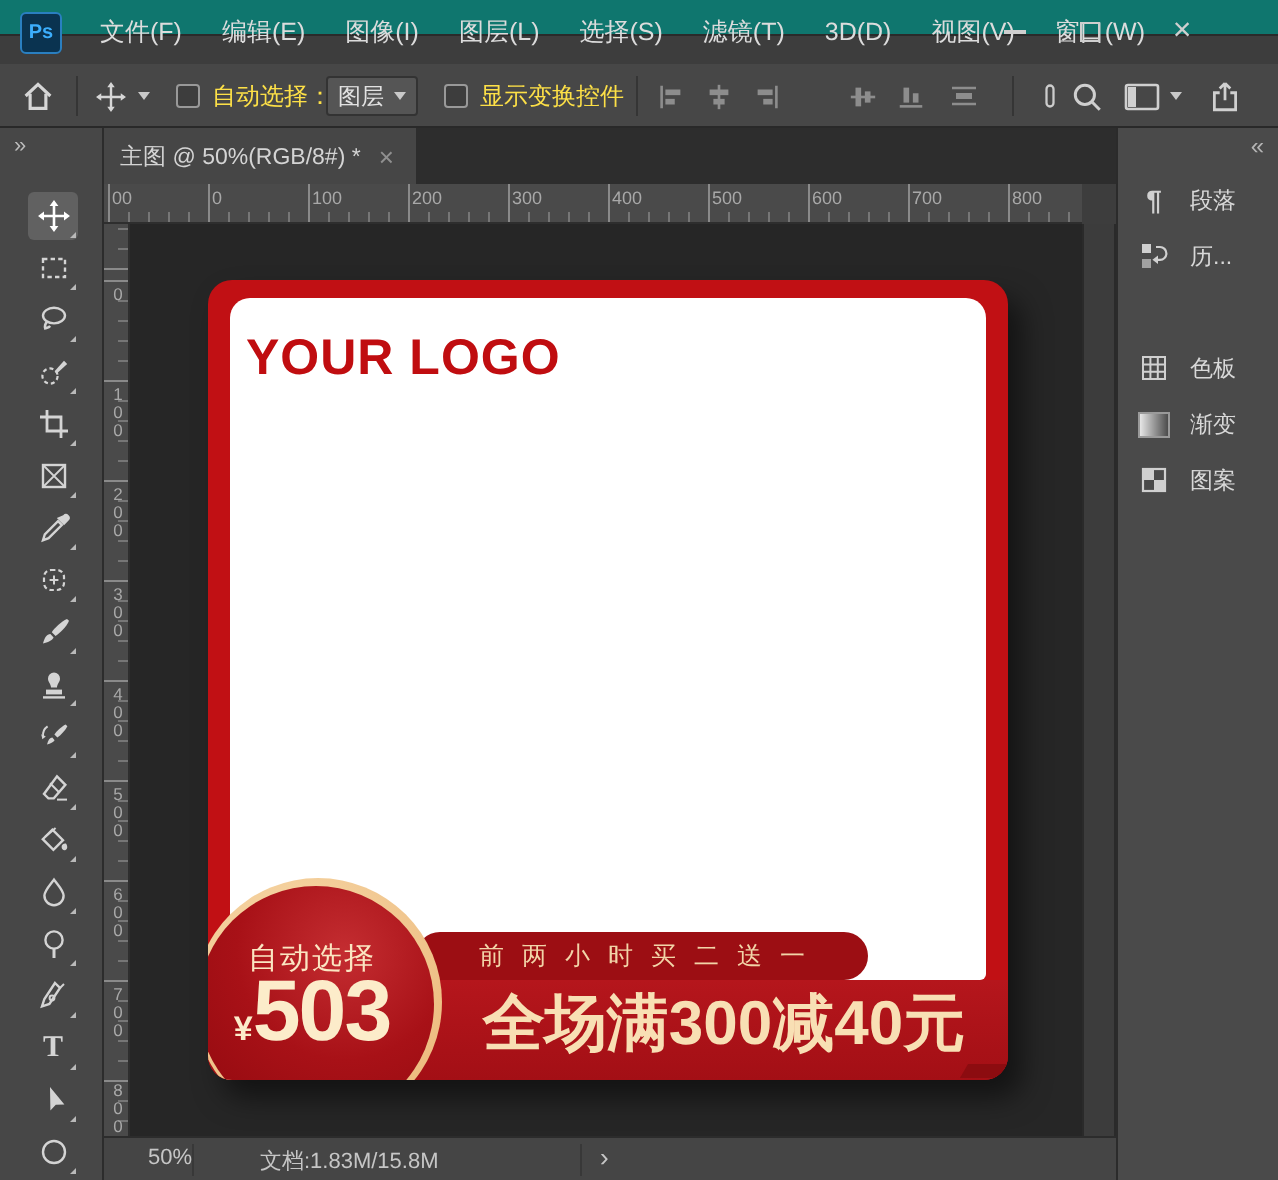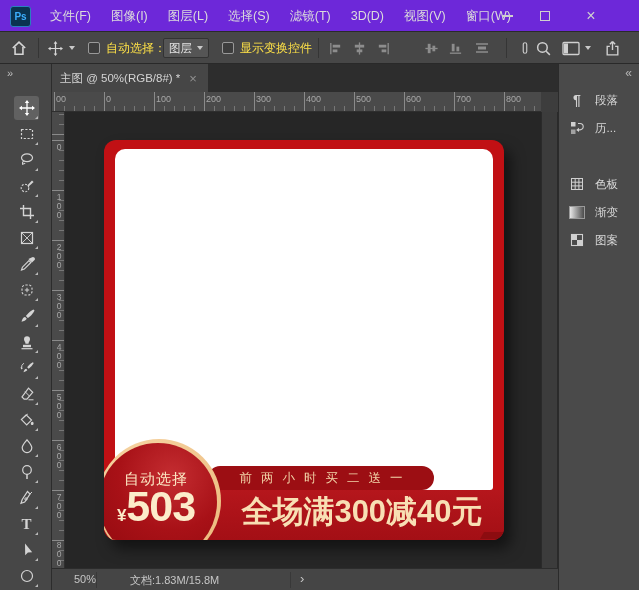--- a/index.html
+++ b/index.html
@@ -1,21 +1,21 @@
 <!DOCTYPE html>
 <html><head>
 <meta charset="utf-8">
 <style>
   * { margin:0; padding:0; box-sizing:border-box; }
   html,body { width:639px; height:590px; overflow:hidden; }
   body { position:relative; background:#3d3d3d; font-family:"Liberation Sans","DejaVu Sans",sans-serif; -webkit-font-smoothing:antialiased; }
   svg { display:block; }
 
   
-  .titlebar { position:absolute; left:0; top:0; width:639px; height:32px; background:#6d28d9; border-bottom:1px solid #2a2a2a; }
+  .titlebar { position:absolute; left:0; top:0; width:639px; height:18px; background:#0f766e; border-bottom:1px solid #2a2a2a; }
   .ps-logo { position:absolute; left:10px; top:6px; width:21px; height:21px; background:#0a3350; border:1px solid #2a7fc0; border-radius:3px; color:#3caefc; font-size:10px; font-weight:bold; display:flex; align-items:center; justify-content:center; }
   .menus { position:absolute; left:40px; top:0; height:32px; display:flex; align-items:center; }
   .menu-item { padding:0 10px; font-size:12.5px; color:#dcdcdc; }
   .win-btn { position:absolute; top:6px; width:26px; height:20px; display:flex; align-items:center; justify-content:center; color:#cfcfcf; }
   .win-min { left:494px; } .win-max { left:532px; } .win-close { left:578px; font-size:16px; }
   .win-min i { display:block; width:11px; height:2px; background:#cfcfcf; }
   .win-max i { display:block; width:10px; height:10px; border:1.5px solid #cfcfcf; }
 
   
   .optionsbar { position:absolute; left:0; top:32px; width:639px; height:32px; background:#474747; border-bottom:1px solid #292929; }
@@ -96,20 +96,21 @@
   .para-glyph { font-size:14px; color:#d0d0d0; font-weight:bold; }
   .grad-chip { width:16px; height:13px; border:1px solid #9a9a9a; background:linear-gradient(90deg,#e6e6e6,#4c4c4c); }
 </style>
 </head>
 <body>
 
 <div class="titlebar">
   <div class="ps-logo">Ps</div>
   <div class="menus">
     <span class="menu-item">文件(F)</span>
+    <span class="menu-item">编辑(E)</span>
     <span class="menu-item">图像(I)</span>
     <span class="menu-item">图层(L)</span>
     <span class="menu-item">选择(S)</span>
     <span class="menu-item">滤镜(T)</span>
     <span class="menu-item">3D(D)</span>
     <span class="menu-item">视图(V)</span>
     <span class="menu-item">窗口(W)</span>
   </div>
   <div class="win-btn win-min">
       <i></i>
@@ -361,20 +362,21 @@
   <span style="top:230px">400</span>
   <span style="top:280px">500</span>
   <span style="top:330px">600</span>
   <span style="top:380px">700</span>
   <span style="top:428px">800</span>
 </div>
 
 <div class="canvasarea">
   <div class="banner">
     <div class="inner-white"></div>
+    <div class="logo-text">YOUR LOGO</div>
     <div class="bottombar"></div>
     <div class="fold"></div>
     <div class="ribbon">
       <span>前两小时买二送一</span>
     </div>
     <div class="promo">全场满300减40元</div>
     <div class="badge">
       <div class="badge-red"></div>
       <div class="badge-label">自动选择</div>
       <div class="badge-price">

